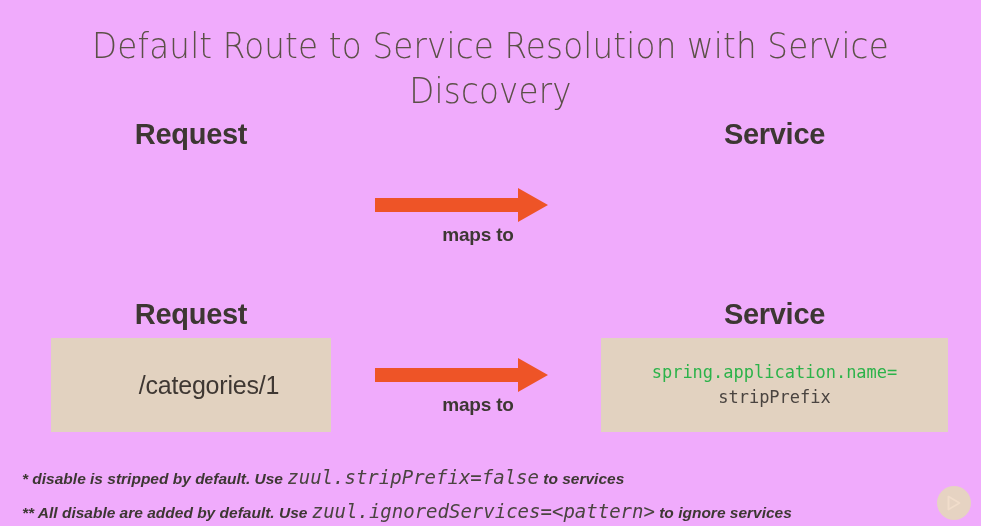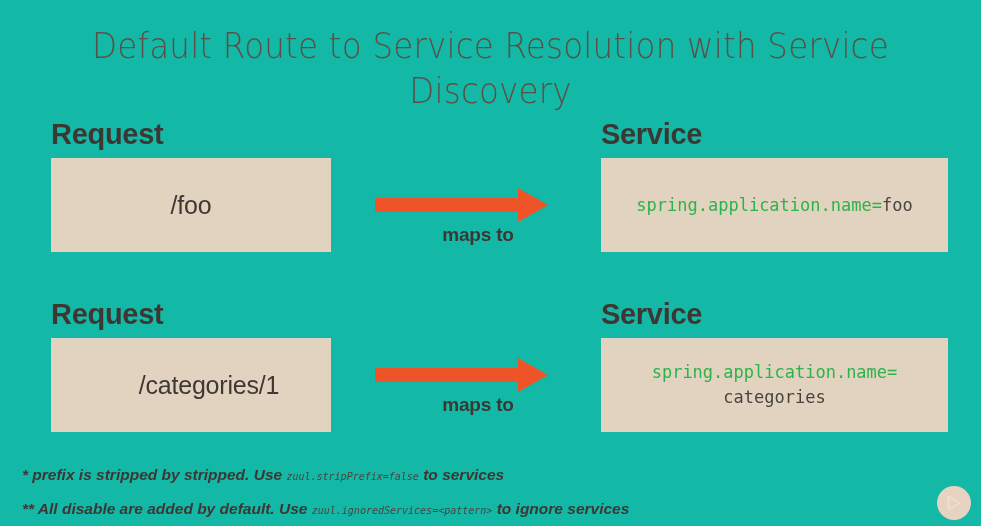--- a/index.html
+++ b/index.html
@@ -10,21 +10,21 @@
     width: 981px;
     height: 526px;
     background: #fce5d4;
     font-family: "Liberation Sans", sans-serif;
     overflow: hidden;
     position: relative;
   }
   .slide {
     position: absolute;
     inset: 0;
-    background: #14b8a6;
+    background: #f0abfc;
   }
 
   
   .title {
     position: absolute;
     left: 0;
     top: 24px;
     width: 981px;
     text-align: center;
     font-family: "DejaVu Sans", sans-serif;
@@ -37,21 +37,21 @@
     transform-origin: center top;
   }
 
   
   .col-head {
     position: absolute;
     font-family: "Liberation Sans", sans-serif;
     font-weight: bold;
     font-size: 29px;
     color: #3d3733;
-    text-align: left;
+    text-align: center;
     letter-spacing: -0.3px;
   }
   .head-req-1 { left: 51px;  top: 118px; width: 280px; }
   .head-svc-1 { left: 601px; top: 118px; width: 347px; }
   .head-req-2 { left: 51px;  top: 298px; width: 280px; }
   .head-svc-2 { left: 601px; top: 298px; width: 347px; }
 
   
   .box {
     position: absolute;
@@ -112,21 +112,21 @@
     font-style: italic;
     font-weight: bold;
     font-size: 15.5px;
     color: #3d3733;
     white-space: nowrap;
   }
   .footnote .mono {
     font-family: "DejaVu Sans Mono", monospace;
     font-weight: normal;
     font-style: italic;
-    font-size: 10px;
+    font-size: 19px;
     color: #4a4440;
   }
   .foot-1 { top: 466px; }
   .foot-2 { top: 500px; }
 
   
   .next-btn {
     position: absolute;
     right: 10px;
     bottom: 6px;
@@ -143,54 +143,48 @@
 </head>
 <body>
 
 <div class="slide">
 
   <div class="title">Default Route to Service Resolution with Service Discovery</div>
 
   <div class="col-head head-req-1">Request</div>
   <div class="col-head head-svc-1">Service</div>
 
-  <div class="box box-req-1">
-    <span class="req-text">/foo</span>
-  </div>
 
   <div class="arrow-group arrow-1">
     <svg width="180" height="34" viewBox="0 0 180 34" aria-hidden="true">
       <path d="M0,10 L143,10 L143,0 L173,17 L143,34 L143,24 L0,24 Z" fill="#ee5427"></path>
     </svg>
     <div class="maps-to">maps to</div>
   </div>
 
-  <div class="box box-svc-1">
-    <div class="code-text"><span>spring.application.name=</span><span class="val">foo</span></div>
-  </div>
 
   <div class="col-head head-req-2">Request</div>
   <div class="col-head head-svc-2">Service</div>
 
   <div class="box box-req-2">
     <span class="req-text">/categories/1</span>
   </div>
 
   <div class="arrow-group arrow-2">
     <svg width="180" height="34" viewBox="0 0 180 34" aria-hidden="true">
       <path d="M0,10 L143,10 L143,0 L173,17 L143,34 L143,24 L0,24 Z" fill="#ee5427"></path>
     </svg>
     <div class="maps-to">maps to</div>
   </div>
 
   <div class="box box-svc-2">
-    <div class="code-text"><span>spring.application.name=</span><br><span class="val">categories</span></div>
+    <div class="code-text"><span>spring.application.name=</span><br><span class="val">stripPrefix</span></div>
   </div>
 
-  <div class="footnote foot-1"><span>* prefix is stripped by stripped. Use </span><span class="mono">zuul.stripPrefix=false</span><span> to services</span></div>
+  <div class="footnote foot-1"><span>* disable is stripped by default. Use </span><span class="mono">zuul.stripPrefix=false</span><span> to services</span></div>
 
   <div class="footnote foot-2"><span>** All disable are added by default. Use </span><span class="mono">zuul.ignoredServices=&lt;pattern&gt;</span><span> to ignore services</span></div>
 
   <div class="next-btn">
     <svg width="20" height="20" viewBox="0 0 20 20" aria-hidden="true">
       <path d="M4.5,3.5 L15.5,10 L4.5,16.5 Z" fill="none" stroke="#f1ddcb" stroke-width="1.6" stroke-linejoin="round"></path>
       <line x1="4.5" y1="3.5" x2="4.5" y2="16.5" stroke="#f1ddcb" stroke-width="1.6" stroke-linecap="round"></line>
     </svg>
   </div>
 

